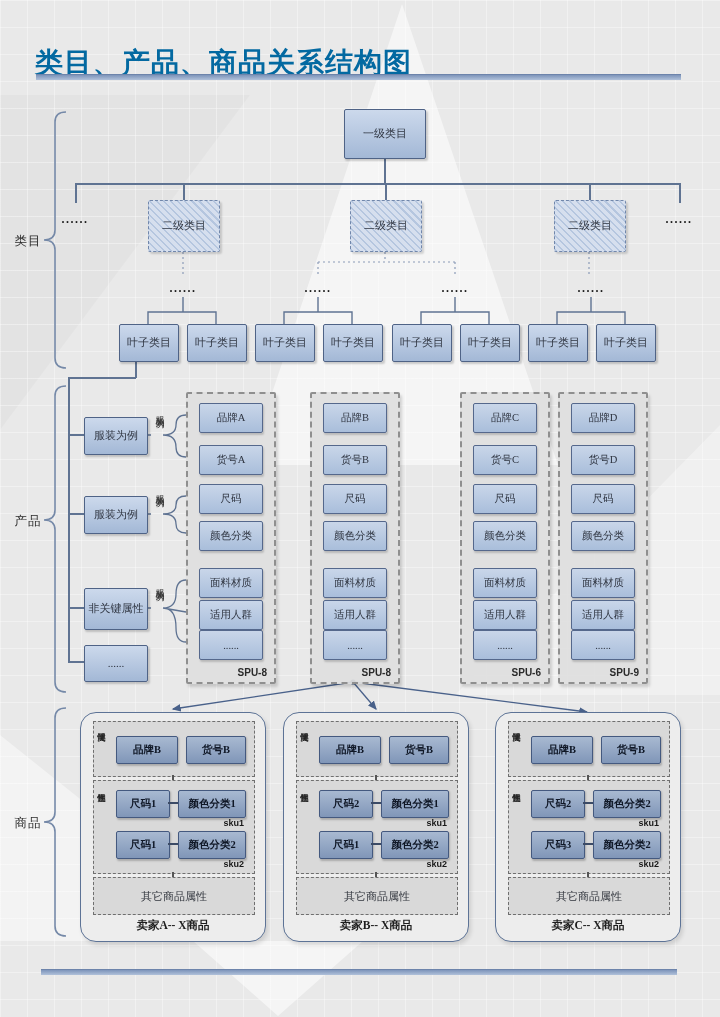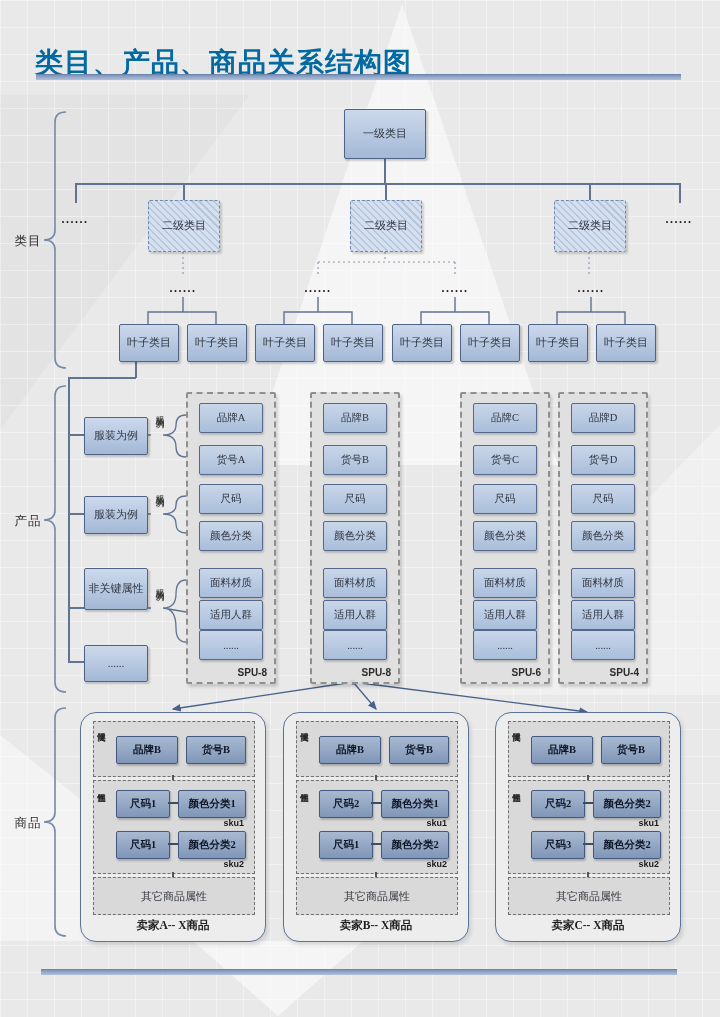--- a/index.html
+++ b/index.html
@@ -153,21 +153,21 @@
   <div class="box" style="left:187px;top:324px;width:58px;height:36px">叶子类目</div>
   <div class="box" style="left:255px;top:324px;width:58px;height:36px">叶子类目</div>
   <div class="box" style="left:323px;top:324px;width:58px;height:36px">叶子类目</div>
   <div class="box" style="left:392px;top:324px;width:58px;height:36px">叶子类目</div>
   <div class="box" style="left:460px;top:324px;width:58px;height:36px">叶子类目</div>
   <div class="box" style="left:528px;top:324px;width:58px;height:36px">叶子类目</div>
   <div class="box" style="left:596px;top:324px;width:58px;height:36px">叶子类目</div>
 
   <div class="box" style="left:84px;top:417px;width:62px;height:36px">服装为例</div>
   <div class="box" style="left:84px;top:496px;width:62px;height:36px">服装为例</div>
-  <div class="box" style="left:84px;top:568px;width:62px;height:40px">非关键属性</div>
+  <div class="box" style="left:84px;top:588px;width:62px;height:40px">非关键属性</div>
   <div class="box" style="left:84px;top:645px;width:62px;height:35px">......</div>
   <div class="vnote" style="left:150px;top:409px">服装为例</div>
   <div class="vnote" style="left:150px;top:488px">服装为例</div>
   <div class="vnote" style="left:150px;top:582px">服装为例</div>
 
   <div class="spu" style="left:186px">
     <div class="sbox" style="top:9px">品牌A</div>
     <div class="sbox" style="top:51px">货号A</div>
     <div class="sbox" style="top:90px">尺码</div>
     <div class="sbox" style="top:127px">颜色分类</div>
@@ -197,21 +197,21 @@
     <div class="spu-label">SPU-6</div>
   </div>
   <div class="spu" style="left:558px">
     <div class="sbox" style="top:9px">品牌D</div>
     <div class="sbox" style="top:51px">货号D</div>
     <div class="sbox" style="top:90px">尺码</div>
     <div class="sbox" style="top:127px">颜色分类</div>
     <div class="sbox" style="top:174px">面料材质</div>
     <div class="sbox" style="top:206px">适用人群</div>
     <div class="sbox" style="top:236px">......</div>
-    <div class="spu-label">SPU-4</div>
+    <div class="spu-label">SPU-9</div>
   </div>
 
   <div class="card" style="left:80px">
     <div class="sec sec1">
       <div class="vlabel">关键属性</div>
       <div class="gbox" style="left:22px;top:14px;width:60px">品牌B</div>
       <div class="gbox" style="left:92px;top:14px;width:58px">货号B</div>
     </div>
     <div class="stub" style="left:91px;top:62px"></div>
     <div class="sec sec2">

